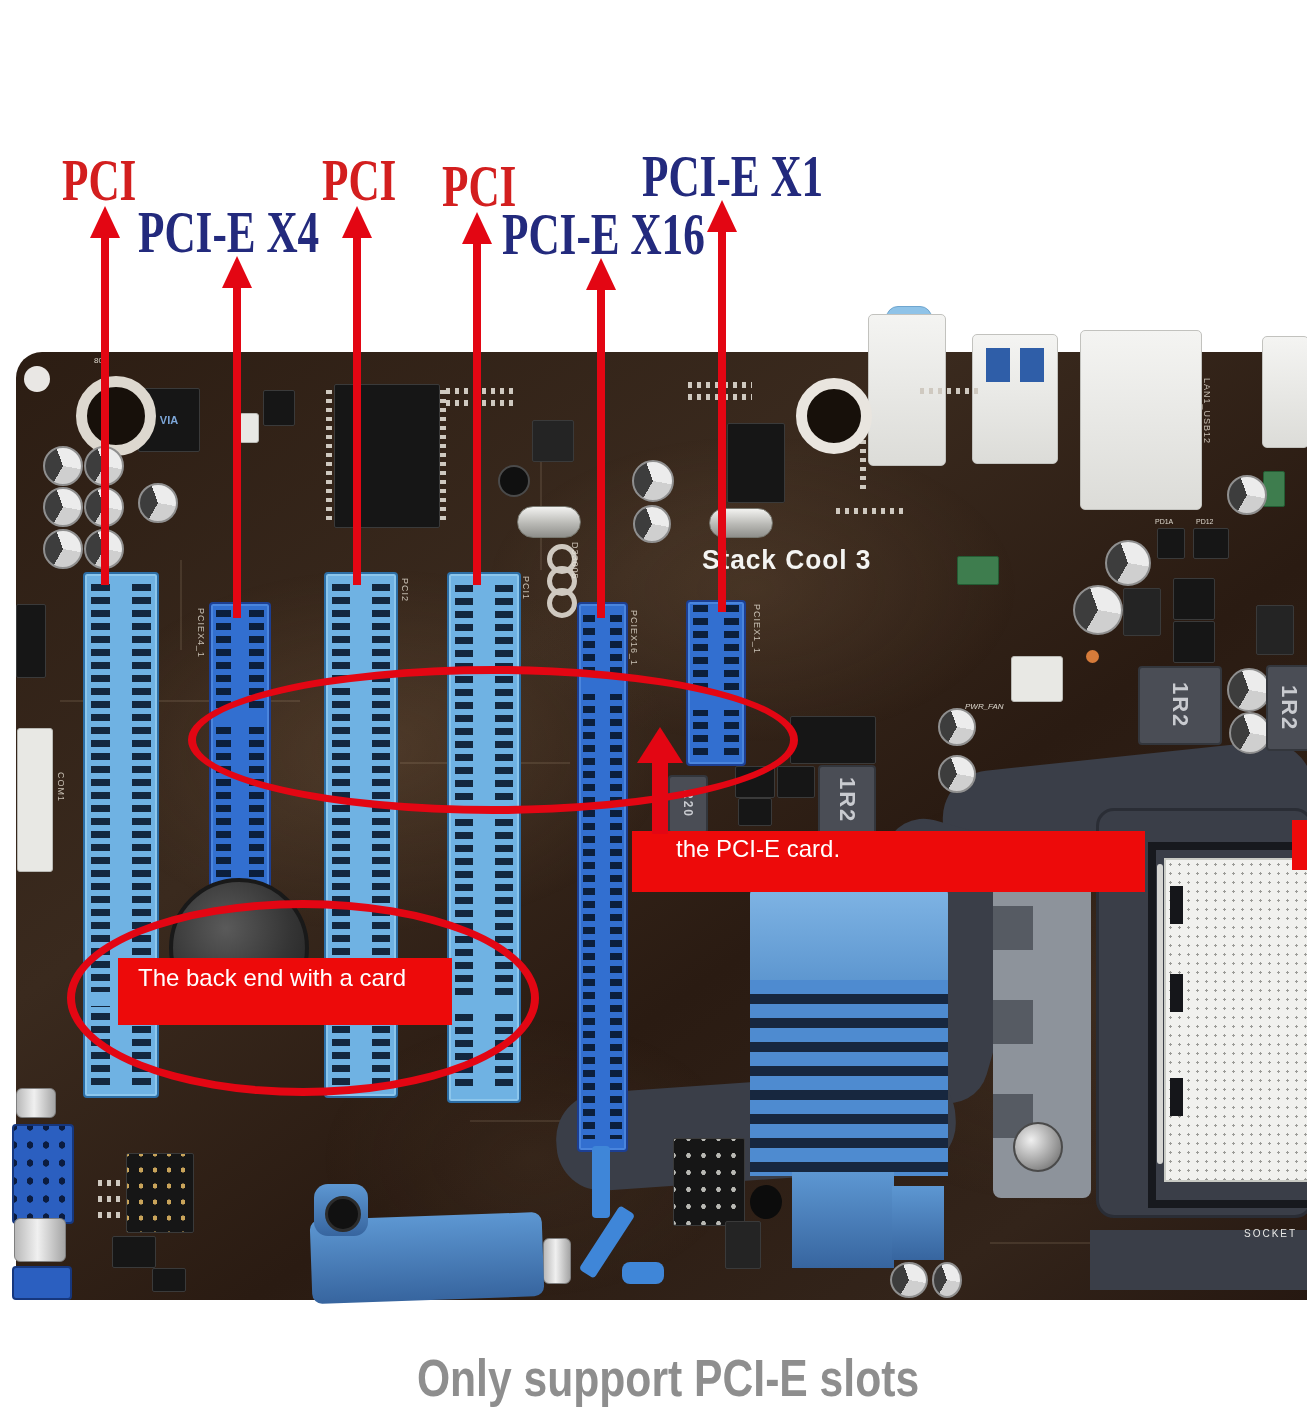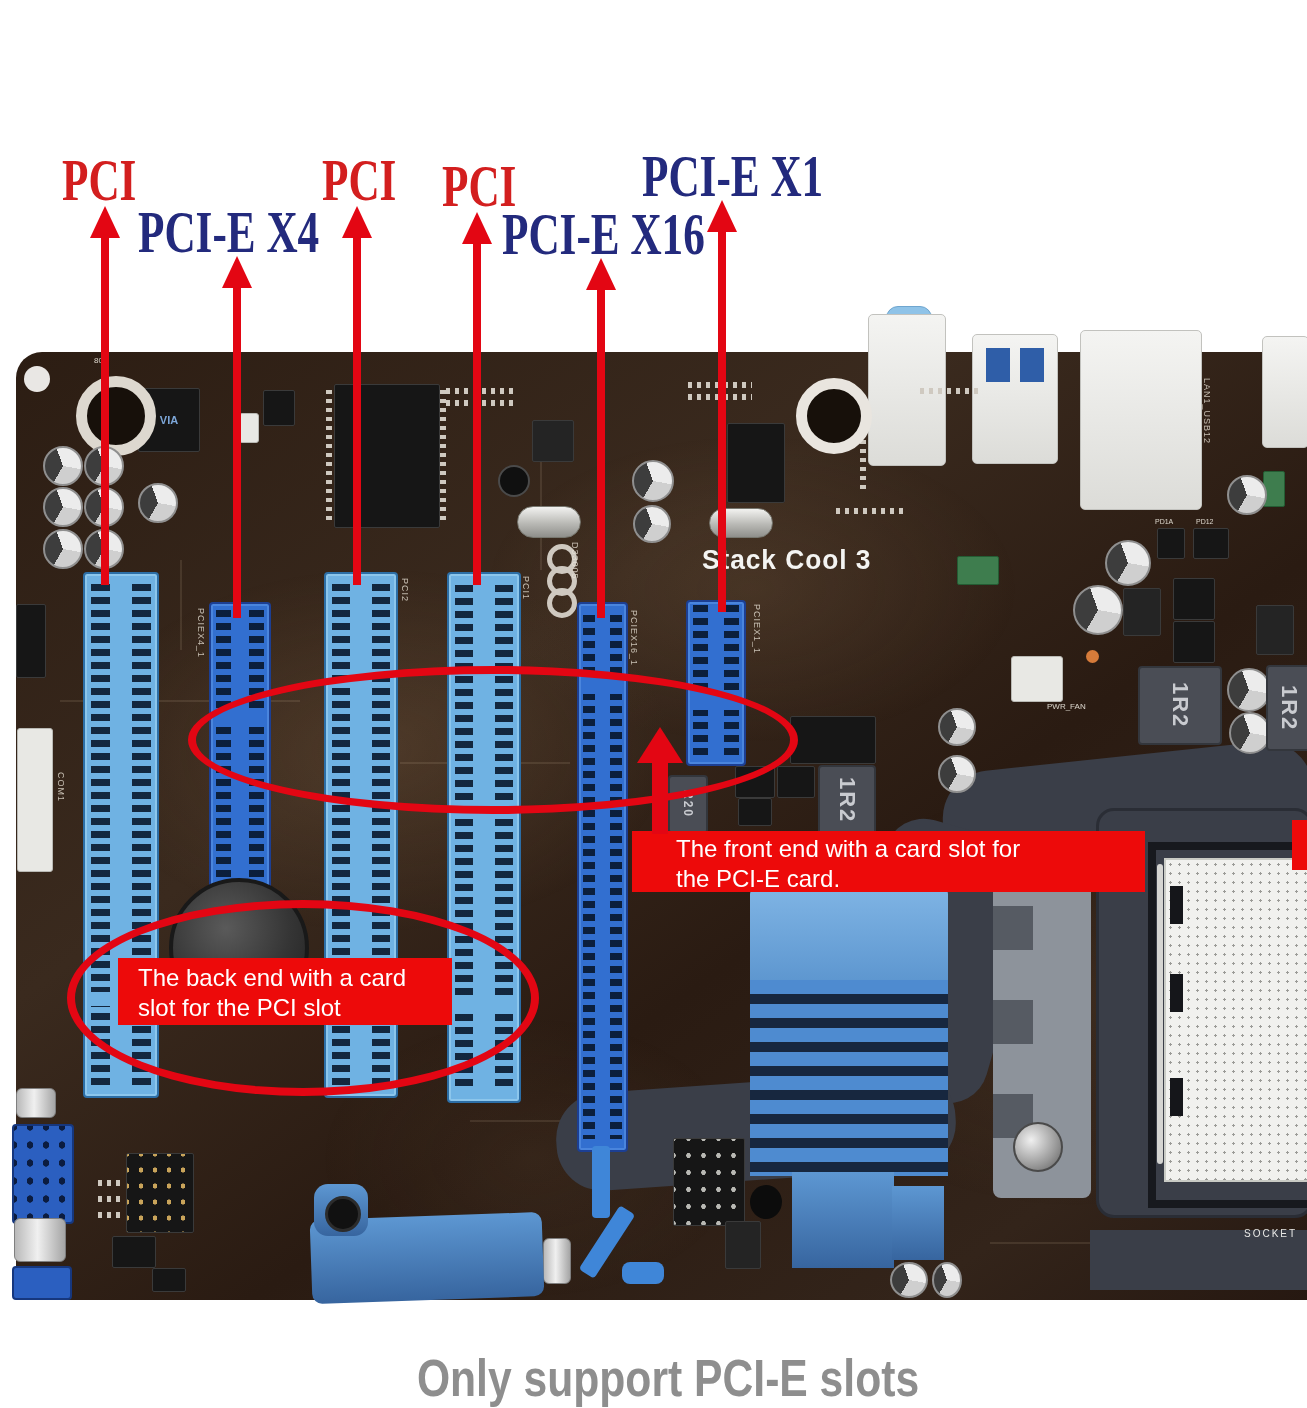--- a/index.html
+++ b/index.html
@@ -230,21 +230,21 @@
 
   <div class="abs vtext" style="left:196px;top:608px;">PCIEX4_1</div>
   <div class="abs vtext" style="left:400px;top:578px;">PCI2</div>
   <div class="abs vtext" style="left:521px;top:576px;">PCI1</div>
   <div class="abs vtext" style="left:629px;top:610px;">PCIEX16_1</div>
   <div class="abs vtext" style="left:752px;top:604px;">PCIEX1_1</div>
 
   <div class="abs green" style="left:957px;top:556px;width:40px;height:27px;"></div>
   <div class="abs green" style="left:1263px;top:471px;width:20px;height:34px;"></div>
   <div class="abs white-conn" style="left:1011px;top:656px;width:50px;height:44px;"></div>
-  <div class="abs stext" style="left:1047px;top:702px;">PWR_FAN</div>
+  <div class="abs stext" style="left:965px;top:702px;font-style:italic;">PWR_FAN</div>
   <div class="abs" style="left:1086px;top:650px;width:13px;height:13px;border-radius:50%;background:#d67b3a;z-index:8;"></div>
   <div class="abs cap" style="left:1105px;top:540px;width:42px;height:42px;"></div>
   <div class="abs cap" style="left:1073px;top:585px;width:46px;height:46px;"></div>
   <div class="abs cap" style="left:1227px;top:475px;width:36px;height:36px;"></div>
   <div class="abs chip" style="left:1157px;top:528px;width:26px;height:29px;"></div>
   <div class="abs chip" style="left:1193px;top:528px;width:34px;height:29px;"></div>
   <div class="abs stext" style="left:1155px;top:518px;font-size:7px;">PD1A</div>
   <div class="abs stext" style="left:1196px;top:518px;font-size:7px;">PD12</div>
   <div class="abs chip" style="left:1173px;top:578px;width:40px;height:40px;"></div>
   <div class="abs chip" style="left:1173px;top:621px;width:40px;height:40px;"></div>
@@ -304,26 +304,24 @@
   <div class="abs cap" style="left:890px;top:1262px;width:34px;height:32px;"></div>
   <div class="abs cap" style="left:932px;top:1262px;width:26px;height:32px;"></div>
 
   <div class="abs rellipse" style="left:188px;top:666px;width:594px;height:132px;"></div>
   <div class="abs rellipse" style="left:67px;top:900px;width:456px;height:180px;"></div>
 
   <div class="abs rhead-big" style="left:637px;top:727px;"></div>
   <div class="abs rshaft" style="left:652px;top:760px;width:16px;height:74px;"></div>
 
   <div class="abs annbox" style="left:632px;top:831px;width:513px;height:61px;padding:3px 0 0 44px;box-sizing:border-box;">
-    <div>The front end with a card slot for</div>
     <div>the PCI-E card.</div>
   </div>
   <div class="abs annbox" style="left:118px;top:958px;width:334px;height:67px;padding:5px 10px 0 20px;box-sizing:border-box;">
     <div>The back end with a card</div>
-    <div>slot for the PCI slot</div>
   </div>
   <div class="abs" style="left:1292px;top:820px;width:15px;height:50px;background:#ed0a0a;z-index:42;"></div>
 
   <div class="abs footer">
     <span class="inner">Only support PCI-E slots</span>
   </div>
 
 </div>
 
 </body></html>

